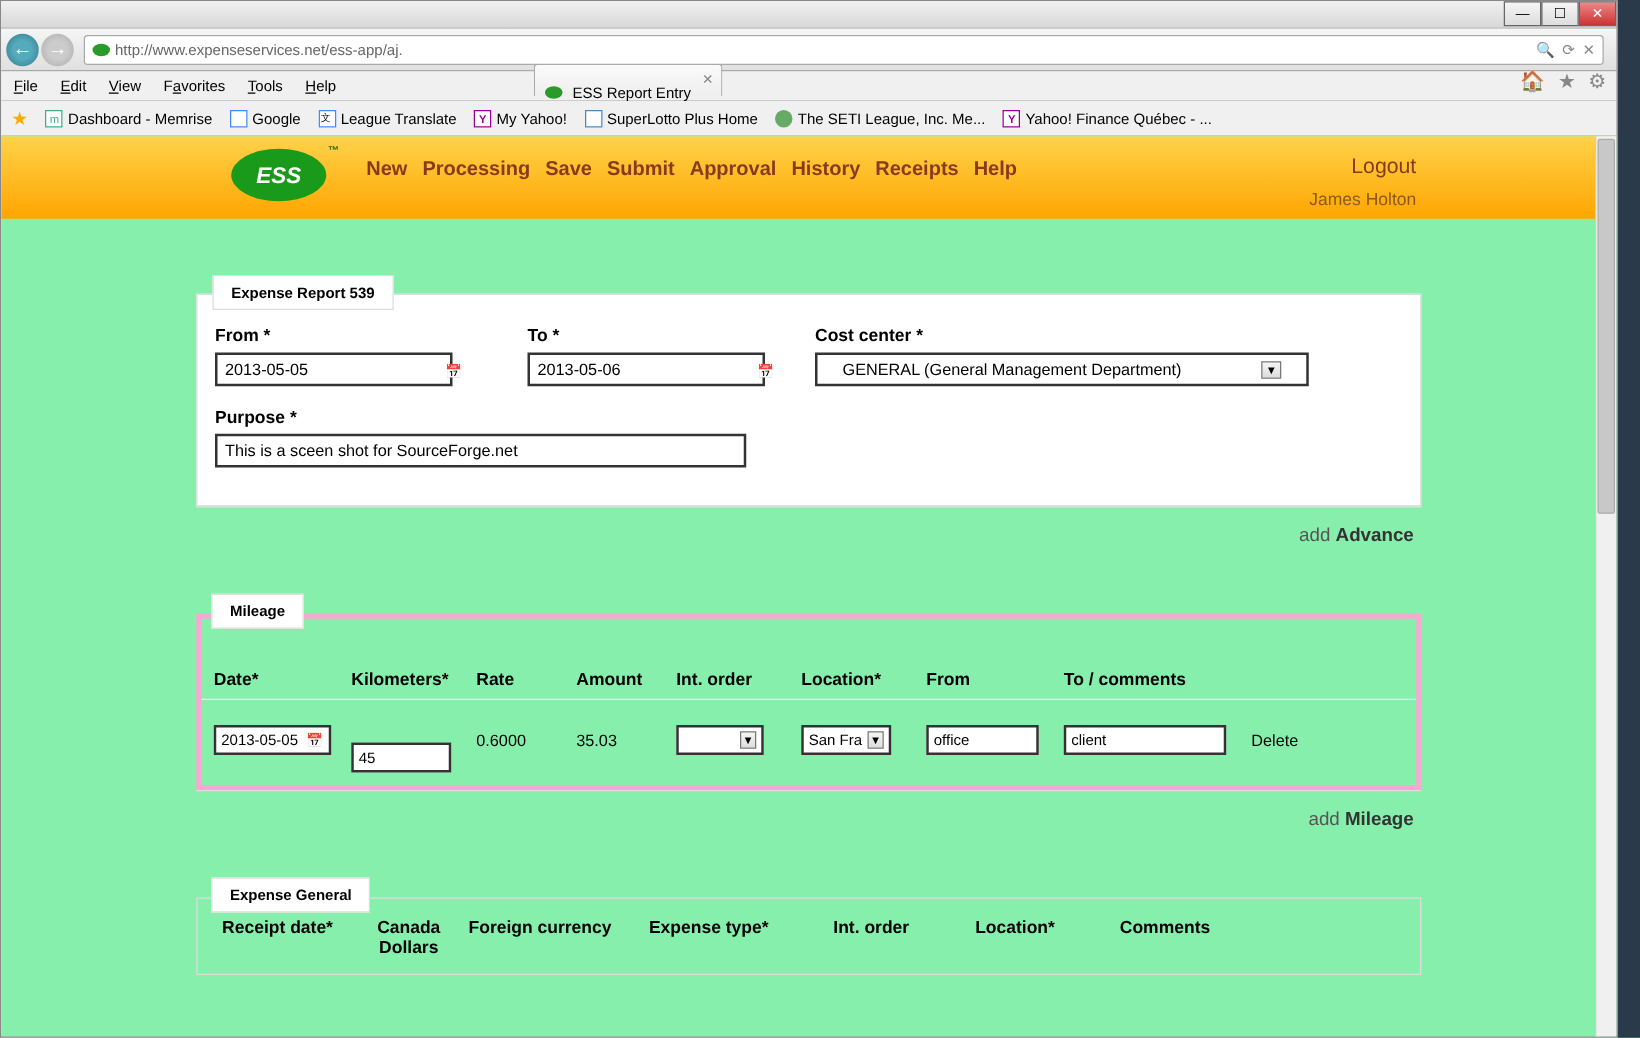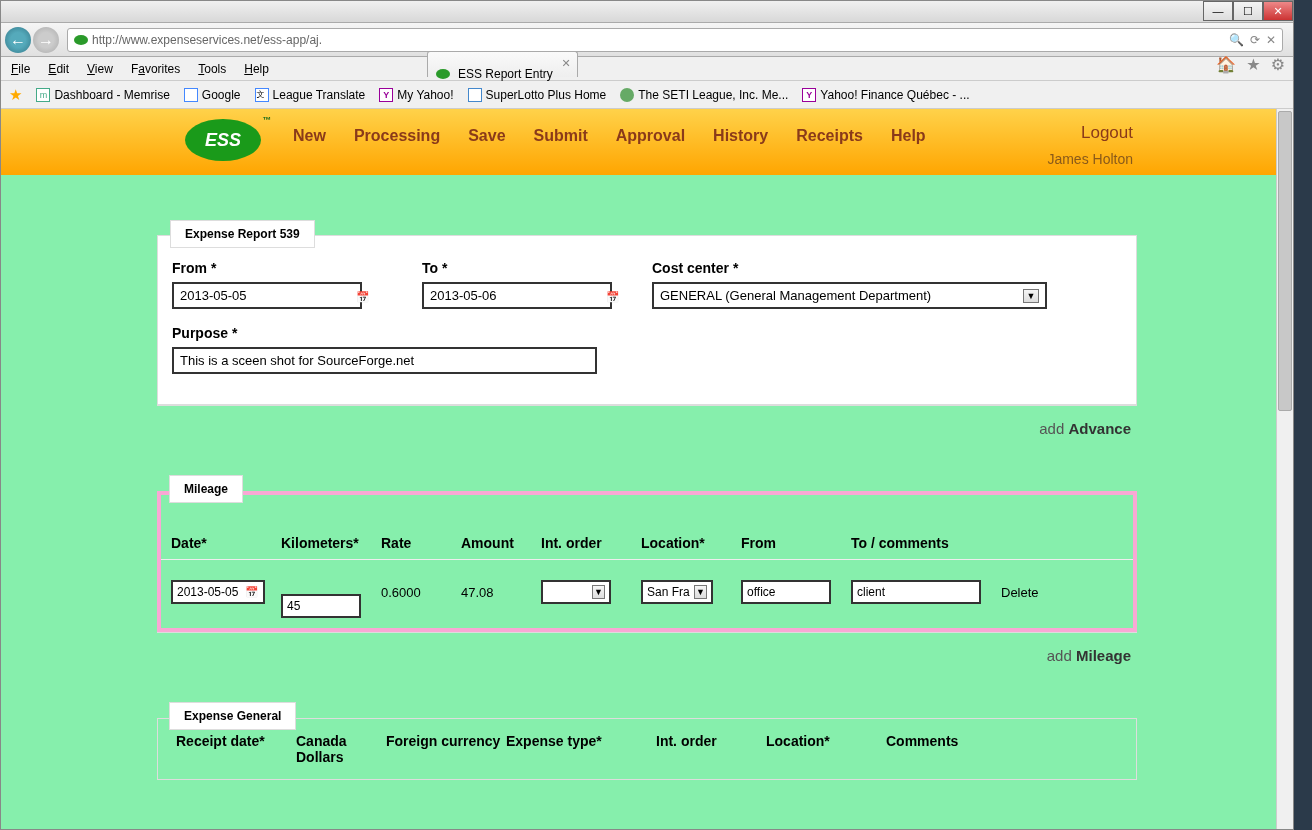--- a/index.html
+++ b/index.html
@@ -49,37 +49,37 @@
 .ico-seti { background:#6a6; border-radius:50%;}
 
 
 .page { position: absolute; top: 108px; left: 0; right: 0; bottom: 0; background: #86efac; overflow: hidden;}
 .scrollbar-v { position: absolute; right: 0; top: 108px; width: 17px; bottom: 0; background: #f0f0f0; border-left: 1px solid #ccc; }
 .scrollthumb { position: absolute; right: 1px; top: 2px; width: 14px; height: 300px; background: #c8c8c8; border: 1px solid #aaa; border-radius: 2px;}
 
 .esshdr { height: 66px; background: linear-gradient(#ffd24a, #ffa500); display: flex; align-items: flex-start; padding: 0; position: relative;}
 .logo { width: 76px; height: 42px; background: #1a9a1a; border-radius: 38px/21px; margin: 10px 20px 0 184px; display: flex; align-items: center; justify-content: center; color: #fff; font-weight: bold; font-size: 18px; font-style: italic; position: relative;}
 .logo::after { content: "™"; position: absolute; right: -10px; top: -4px; font-size: 9px; color: #1a6a1a;}
-.mainnav { display: flex; gap: 28px; align-items: flex-end; margin-top: 18px; margin-left: 12px;}
+.mainnav { display: flex; gap: 12px; align-items: flex-end; margin-top: 18px; margin-left: 12px;}
 .mainnav a { color: #8a3a1a; font-weight: bold; font-size: 16px; text-decoration: none; cursor: pointer;}
 .logout { position: absolute; right: 160px; top: 14px; color: #8a3a1a; font-weight: normal; font-size: 17px; cursor: pointer;}
 .username { position: absolute; right: 160px; top: 42px; color: #8a5a1a; font-size: 14px;}
 
 .content { padding: 20px 0 0 0; margin: 0 auto; width: 980px; }
 
 .section { border: 1px solid #ddd; margin-top: 40px; position: relative; padding: 24px 14px 14px 14px; background:#fff;}
 .legend { position: absolute; top: -16px; left: 12px; background: #fff; border: 1px solid #ddd; padding: 6px 14px; font-weight: bold; font-size: 12px;}
 
 .row { display: flex; gap: 60px; margin-bottom: 16px;}
 .field label { display: block; font-weight: bold; font-size: 14px; margin-bottom: 6px;}
 .txtinput { border: 2px solid #333; padding: 4px 6px; font-size: 13px; background: #fff; display: flex; align-items: center; justify-content: space-between;}
 .txtinput input { border: none; outline: none; font-size: 13px; flex: 1; }
 .cal-icon { width: 14px; height: 14px; cursor: pointer; display:inline-block;}
 .cal-icon::before { content:"📅"; font-size:11px; color:#555;}
-.selectbox { border: 2px solid #333; padding: 4px 6px; font-size: 13px; display: flex; align-items: center; justify-content: space-between; background:#fff;}
+.selectbox { border: 2px solid #333; padding: 4px 20px; font-size: 13px; display: flex; align-items: center; justify-content: space-between; background:#fff;}
 .dd-icon { width: 16px; height: 14px; border: 1px solid #777; background: linear-gradient(#f5f5f5,#ddd); text-align: center; font-size: 9px; line-height: 12px; cursor:pointer;}
 
 .addline { text-align: right; padding: 14px 6px; font-size: 15px;}
 .addline b { color: #333; }
 .addline span { color: #555; cursor:pointer;}
 
 .tblsection { margin-top: 40px; position: relative;}
 .tblsection .legend { top: -16px; }
 .tbl { width: 100%; border: 4px solid #f9a8d4; }
 .tbl .thead { display: flex; padding: 12px 10px 8px 10px; font-weight: bold; font-size: 14px; align-items: flex-end;}
@@ -89,21 +89,21 @@
 .c-rate { width: 80px; text-align:left;}
 .c-amt { width: 80px; text-align:left;}
 .c-int { width: 100px; }
 .c-loc { width: 100px; }
 .c-from { width: 110px; }
 .c-to { width: 150px; }
 .c-del { width: 60px; }
 .sm-input { border: 2px solid #333; padding: 3px 4px; font-size: 12px; display:flex; align-items:center; justify-content:space-between; background:#fff;}
 .sm-input input { border:none; outline:none; width:100%; font-size:12px;}
 
-.receipts-thead { display:flex; padding: 14px 18px; font-weight:bold; font-size:14px; border:1px solid #ddd; border-top: 1px solid #ddd;}
+.receipts-thead { display:flex; padding: 14px 4px; font-weight:bold; font-size:14px; border:1px solid #ddd; border-top: 1px solid #ddd; text-align: center;}
 .rc-date{width:120px;} .rc-cad{width:90px;} .rc-for{width:120px;} .rc-type{width:150px;} .rc-int{width:110px;} .rc-loc{width:120px;} .rc-com{width:120px;}
 
 .rightedge { position: absolute; right: 0; top: 0; width: 18px; height: 100%; background: #2b3a4a;}
 </style>
 </head>
 <body>
 
 <div class="desktop-bg"></div>
 <div class="rightedge"></div>
 
@@ -259,21 +259,21 @@
                   <input value="2013-05-05" style="">
                   <span class="cal-icon"></span>
                 </div>
               </div>
             <div class="c-km">
                 <div class="sm-input" style="width:80px;">
                   <input value="45" style="">
                 </div>
               </div>
             <div class="c-rate">0.6000</div>
-            <div class="c-amt">47.08</div>
+            <div class="c-amt">35.03</div>
             <div class="c-int">
                 <div class="sm-input" style="width:70px;">
                   <input value="" style="">
                   <span class="dd-icon">▼</span>
                 </div>
               </div>
             <div class="c-loc">
                 <div class="sm-input" style="width:72px;">
                   <input value="San Fra" style="">
                   <span class="dd-icon">▼</span>

